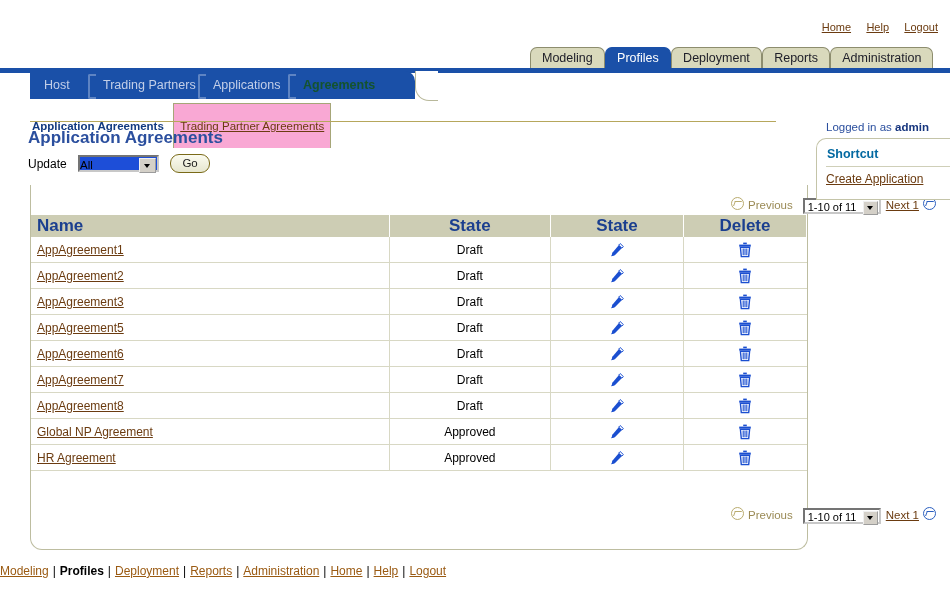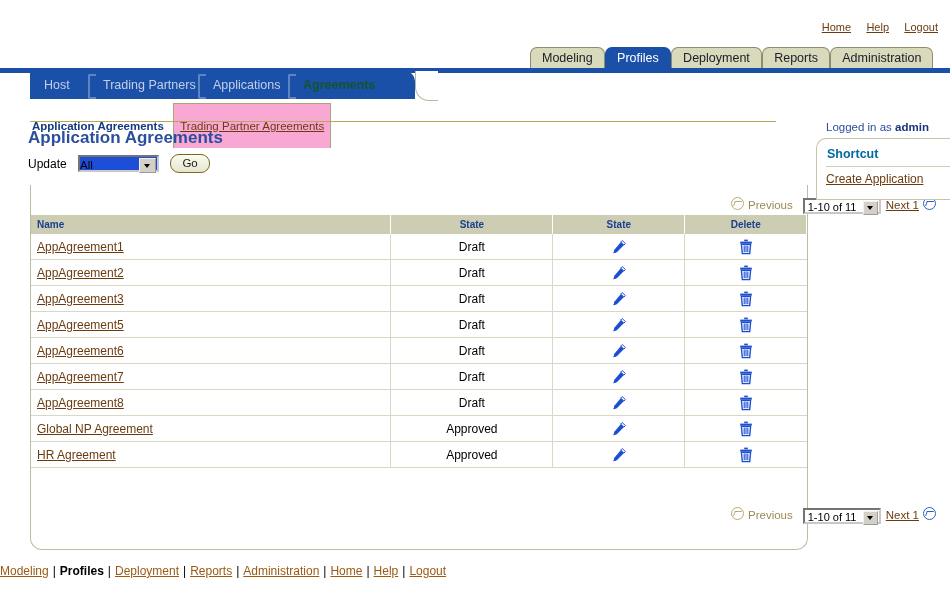--- a/index.html
+++ b/index.html
@@ -156,21 +156,21 @@
     border-top:4px solid #000;
   }
   .nextlnk{color:#6b3b10;text-decoration:underline;font-size:11.5px;}
 
   
   table.grid{
     position:absolute;left:31px;top:215px;width:776px;
     border-collapse:collapse;font-size:12px;
   }
   table.grid th{
-    background:#cdcdb4;color:#1b3f8f;font-size:10px;font-weight:bold;
+    background:#cdcdb4;color:#1b3f8f;font-size:17px;font-weight:bold;
     height:17px;padding:1px 6px;border-right:1px solid #ffffff;
     text-align:center;
   }
   table.grid th.name{text-align:left;}
   table.grid td{
     height:25px;border-bottom:1px solid #d8d8c4;border-right:1px solid #d8d8c4;
     padding:0 6px;text-align:center;color:#000;
   }
   table.grid td.name{text-align:left;}
   table.grid td.last{border-right:none;}

